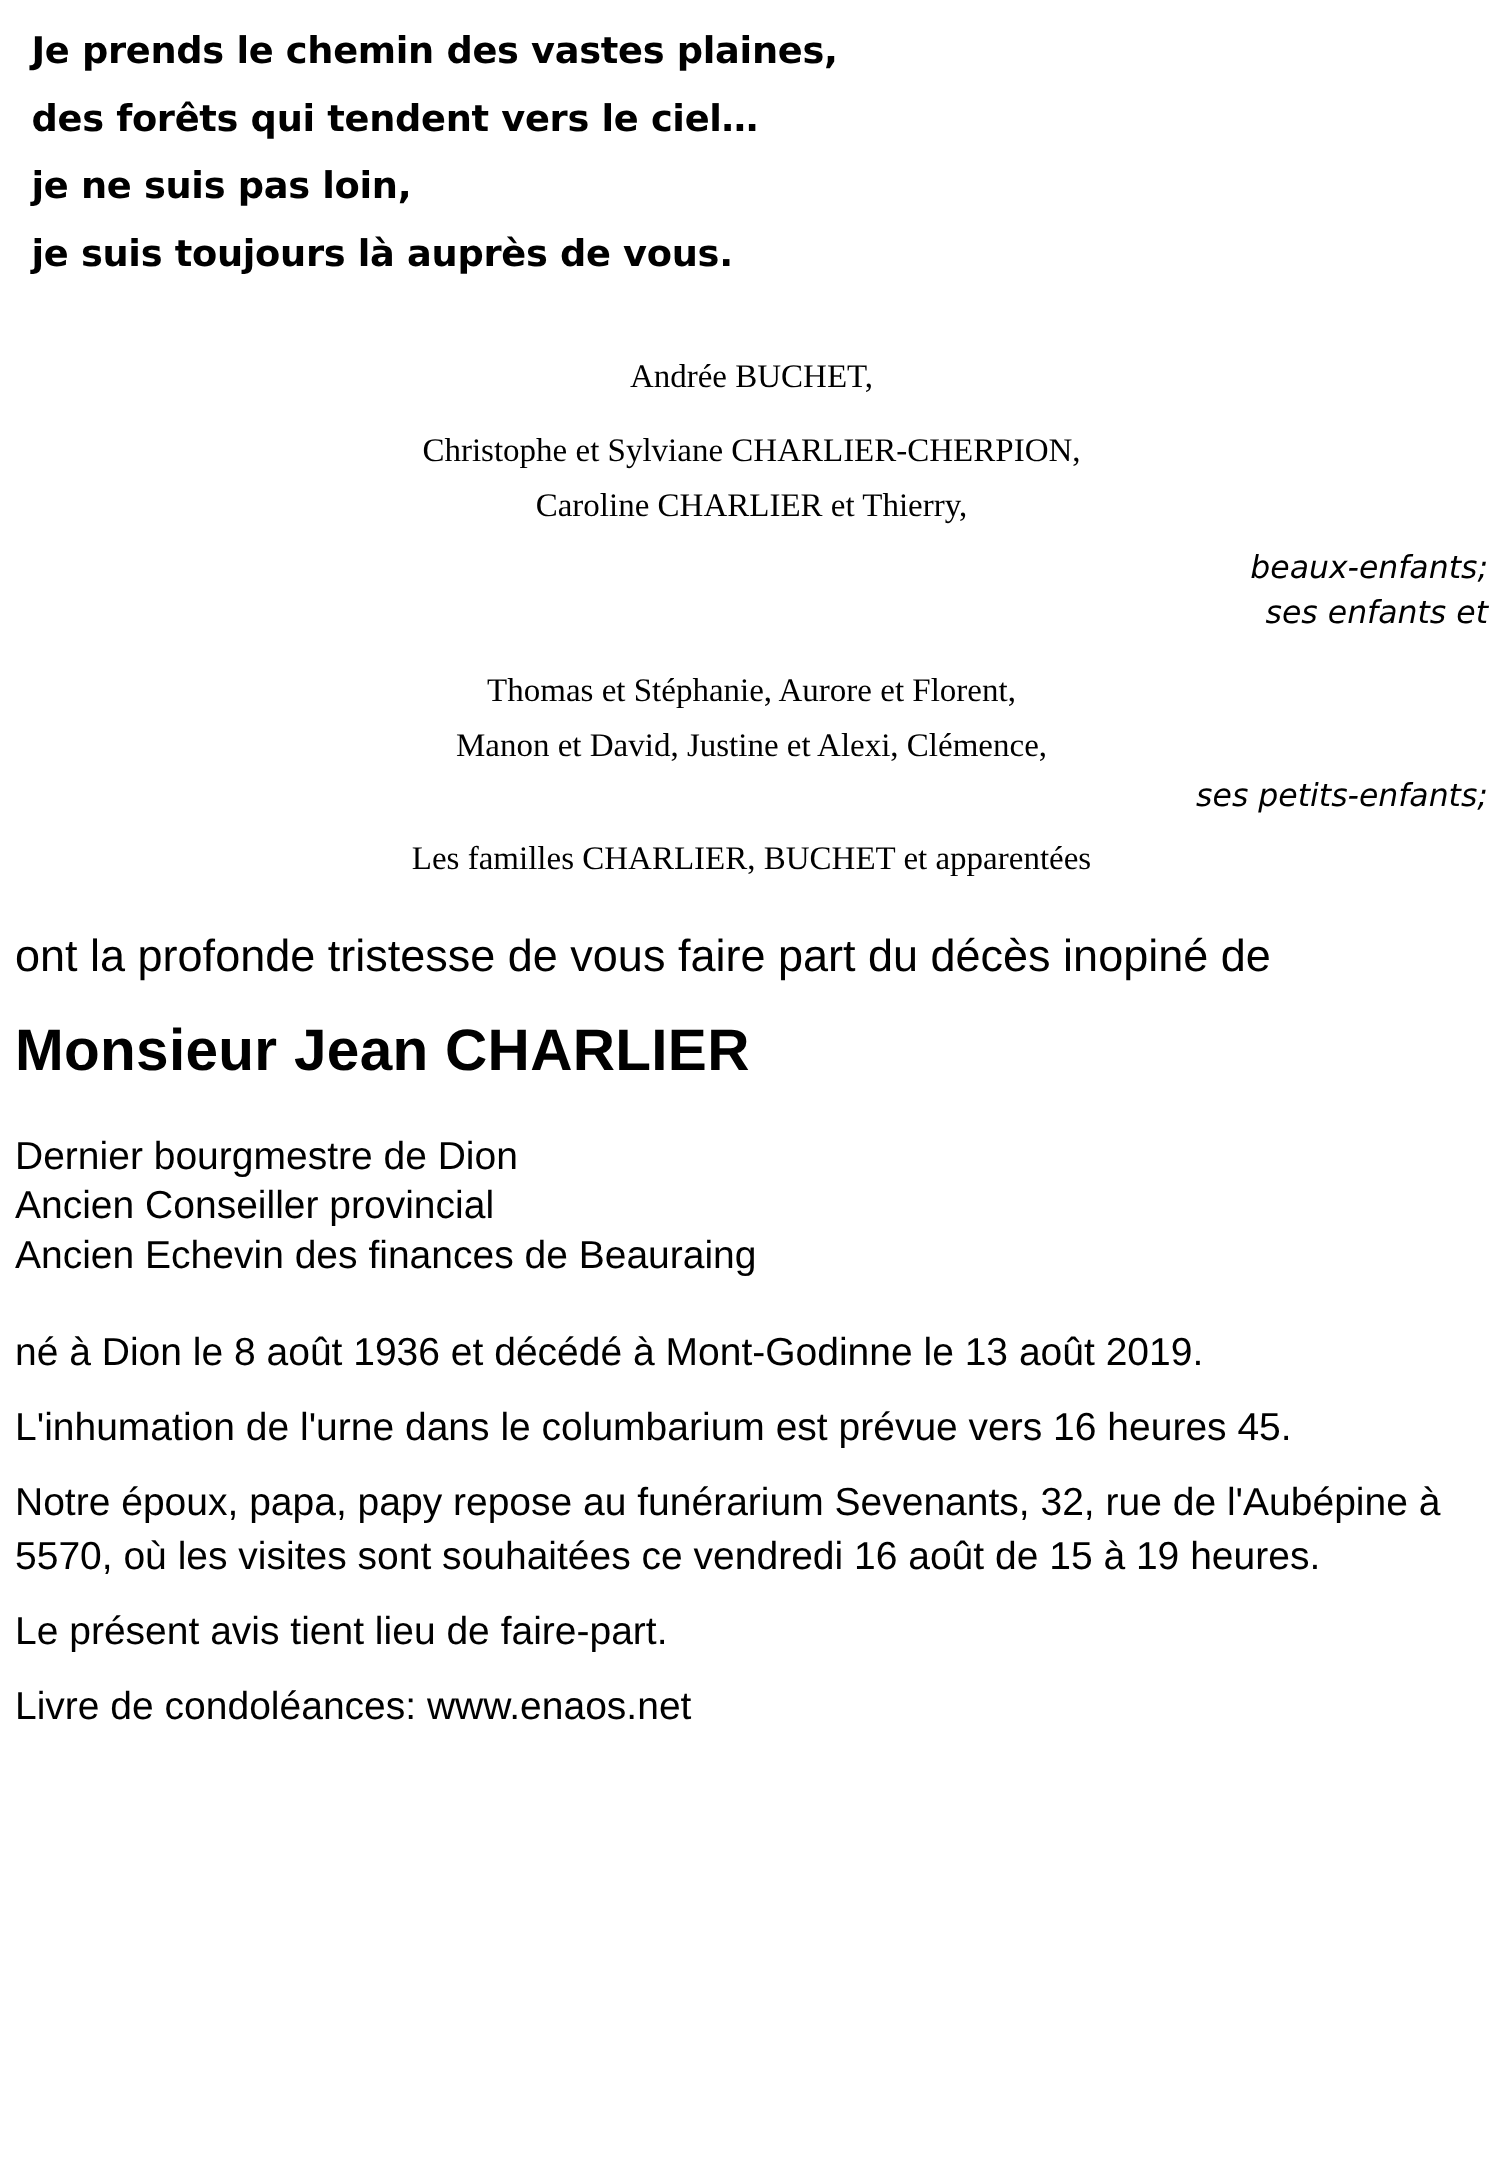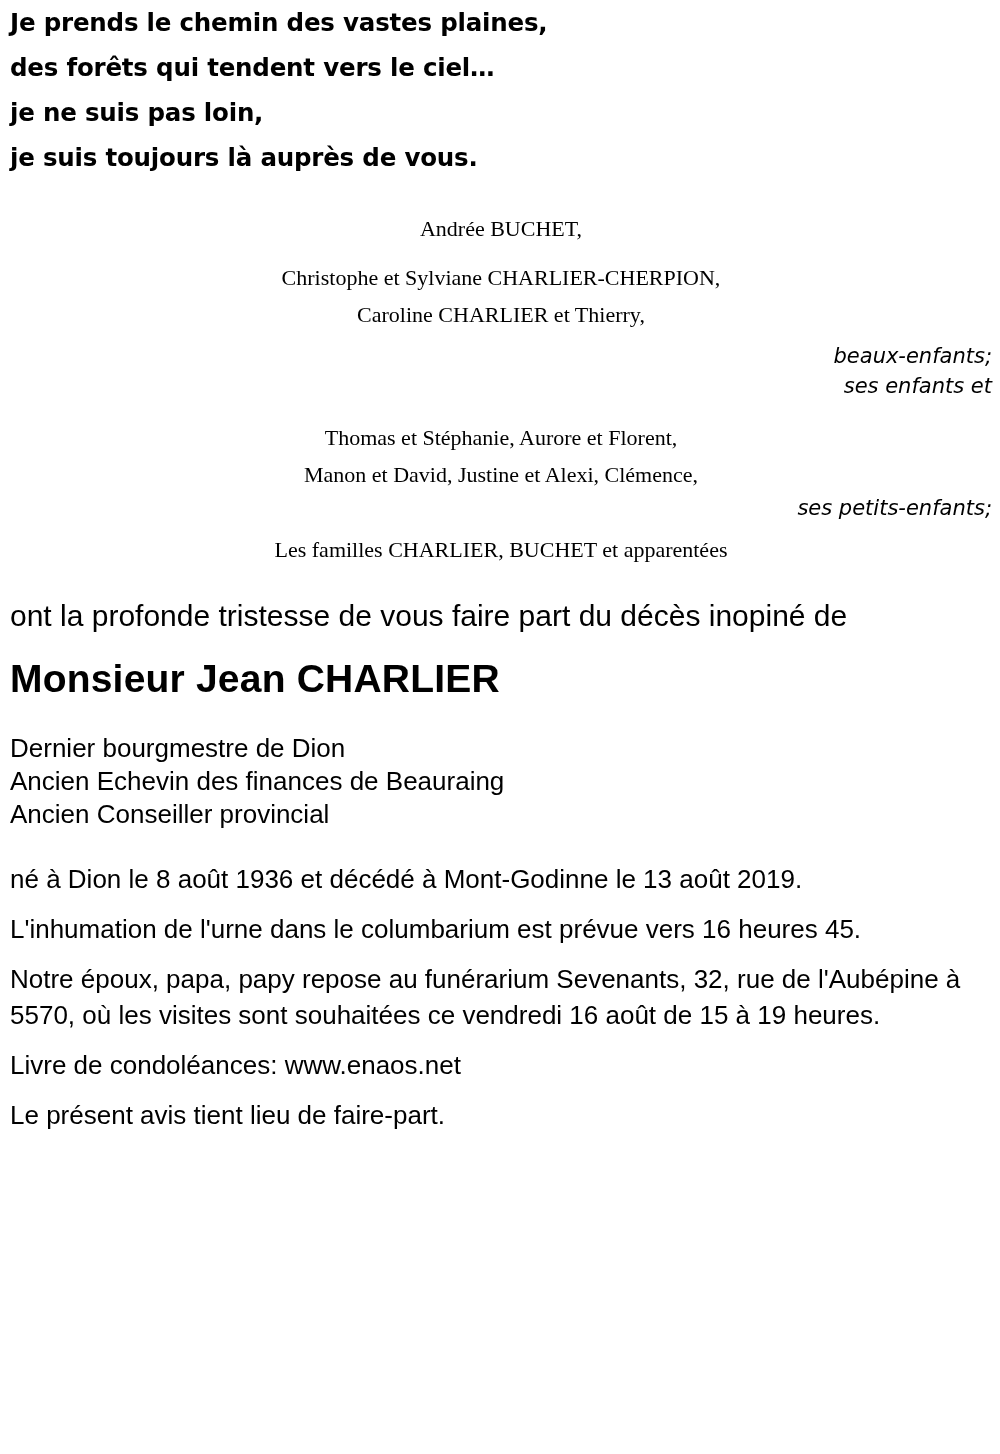--- a/index.html
+++ b/index.html
@@ -21,21 +21,21 @@
   .page {
     box-sizing: border-box;
     width: 1000px;
     height: 1454px;
     padding: 0 8px 0 10px;
     position: relative;
   }
 
   
   .poem {
-    margin: 0;
+    margin: 11px;
     padding-top: 0;
   }
   .poem-line {
     font-family: "DejaVu Sans", "Liberation Sans", sans-serif;
     font-weight: bold;
     font-size: 24.5px;
     line-height: 45px;
     letter-spacing: -0.2px;
     white-space: nowrap;
   }
@@ -154,27 +154,27 @@
   <div class="intro-line">ont la profonde tristesse de vous faire part du décès inopiné de</div>
 
   <div class="spacer-22"></div>
 
   <div class="deceased-name">Monsieur Jean CHARLIER</div>
 
   <div class="spacer-30"></div>
 
   <div>
     <div class="title-line">Dernier bourgmestre de Dion</div>
+    <div class="title-line">Ancien Conseiller provincial</div>
     <div class="title-line">Ancien Echevin des finances de Beauraing</div>
-    <div class="title-line">Ancien Conseiller provincial</div>
   </div>
 
   <div class="spacer-30"></div>
 
   <div>
     <p class="para">né à Dion le 8 août 1936 et décédé à Mont-Godinne le 13 août 2019.</p>
     <p class="para">L'inhumation de l'urne dans le columbarium est prévue vers 16 heures 45.</p>
     <p class="para">Notre époux, papa, papy repose au funérarium Sevenants, 32, rue de l'Aubépine à 5570, où les visites sont souhaitées ce vendredi 16 août de 15 à 19 heures.</p>
+    <p class="para">Le présent avis tient lieu de faire-part.</p>
     <p class="para">Livre de condoléances: www.enaos.net</p>
-    <p class="para">Le présent avis tient lieu de faire-part.</p>
   </div>
 
 </div>
 
 </body></html>

